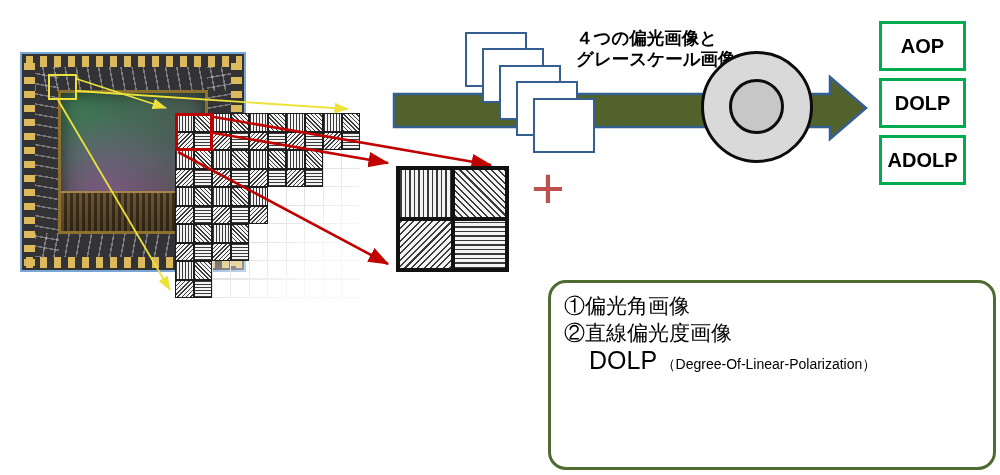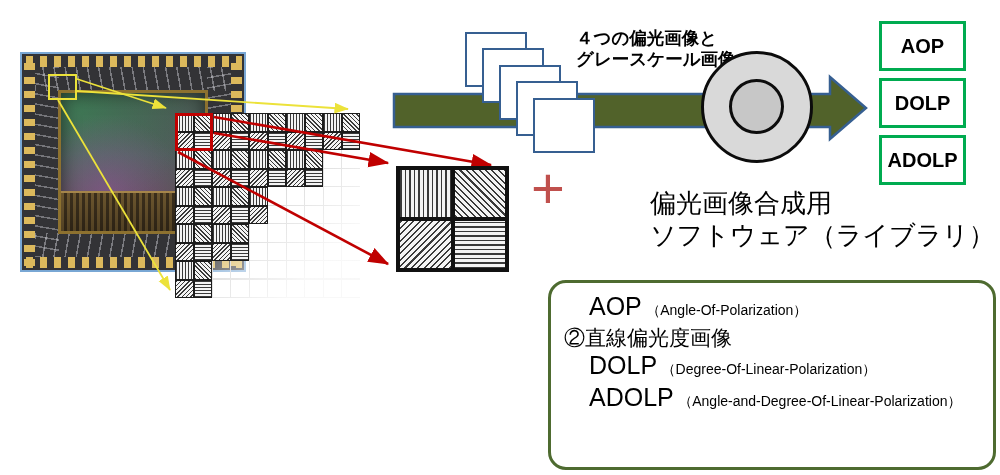--- a/index.html
+++ b/index.html
@@ -208,33 +208,24 @@
     <span>AOP</span>
   </div>
   <div class="out-box abs" style="top:78px;">
     <span>DOLP</span>
   </div>
   <div class="out-box abs" style="top:135px;">
     <span>ADOLP</span>
   </div>
 
   <div id="plus-sign" class="abs">+</div>
-  <div id="software-label" class="abs">偏光画像合成用
-ソフトウェア（ライブラリ）</div>
 
 
   <div id="caption-right" class="caption-box abs">
-    <div class="cr-abbr-row">
-      <span class="cr-abbr">AOP</span>
-      <span class="cr-full">（Angle-Of-Polarization）</span>
-    </div>
+    <div class="cr-heading">①偏光角画像</div>
     <div class="cr-heading">②直線偏光度画像</div>
     <div class="cr-abbr-row">
       <span class="cr-abbr">DOLP</span>
       <span class="cr-full">（Degree-Of-Linear-Polarization）</span>
     </div>
-    <div class="cr-abbr-row">
-      <span class="cr-abbr">ADOLP</span>
-      <span class="cr-full">（Angle-and-Degree-Of-Linear-Polarization）</span>
-    </div>
   </div>
 
 </div>
 
 </body></html>

